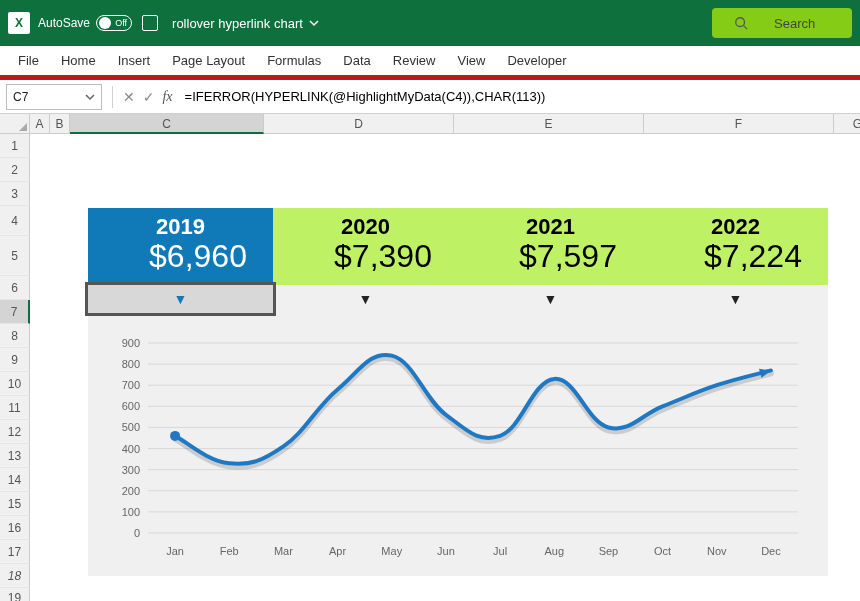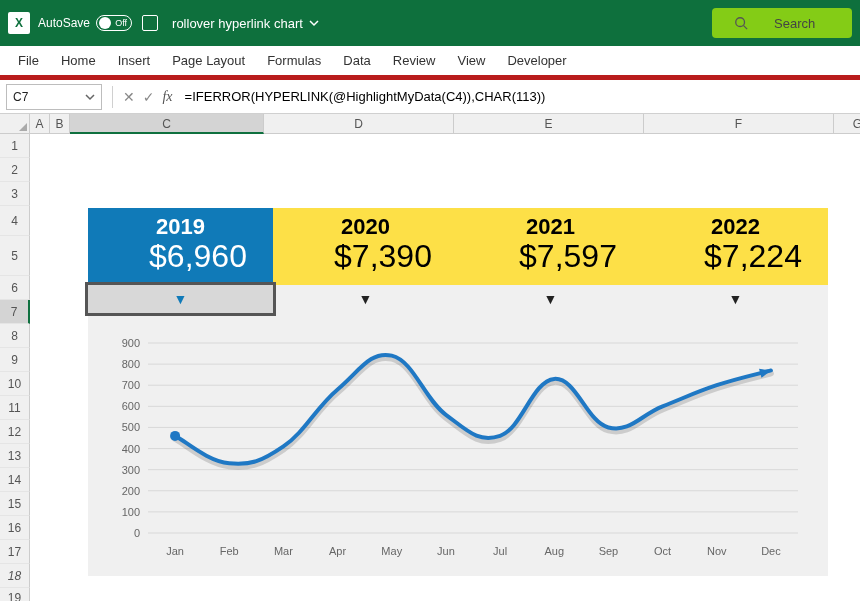--- a/index.html
+++ b/index.html
@@ -52,21 +52,21 @@
   .cD { width:190px; }
   .cE { width:190px; }
   .cF { width:190px; }
   .cG { width:48px; }
 
   
   .dashboard { position:absolute; left:58px; top:74px; width:740px; }
   .year-row { display:flex; }
   .year-card { flex:1; text-align:center; padding:6px 0 10px 0; }
   .year-card.active { background:#107ab8; color:#fff; }
-  .year-card.inactive { background:#fde047; color:#000; }
+  .year-card.inactive { background:#bef264; color:#000; }
   .year-card .yr { font-size:22px; font-weight:700; }
   .year-card .val { font-size:32px; font-weight:400; margin-top:-2px;padding-left:35px; }
   .tri-row { display:flex; background:#f0f0f0; }
   .tri-cell { flex:1; text-align:center; height:28px; line-height:28px; font-size:14px; color:#222; }
   .tri-cell.active-cell { outline:3px solid #555; background:#d8d8d8; color:#107ab8; }
   .tri-cell .tri { display:inline-block; }
 
   .chart-wrap { background:#f0f0f0; padding:20px 10px 10px 10px; margin-top:0; }
 
   

